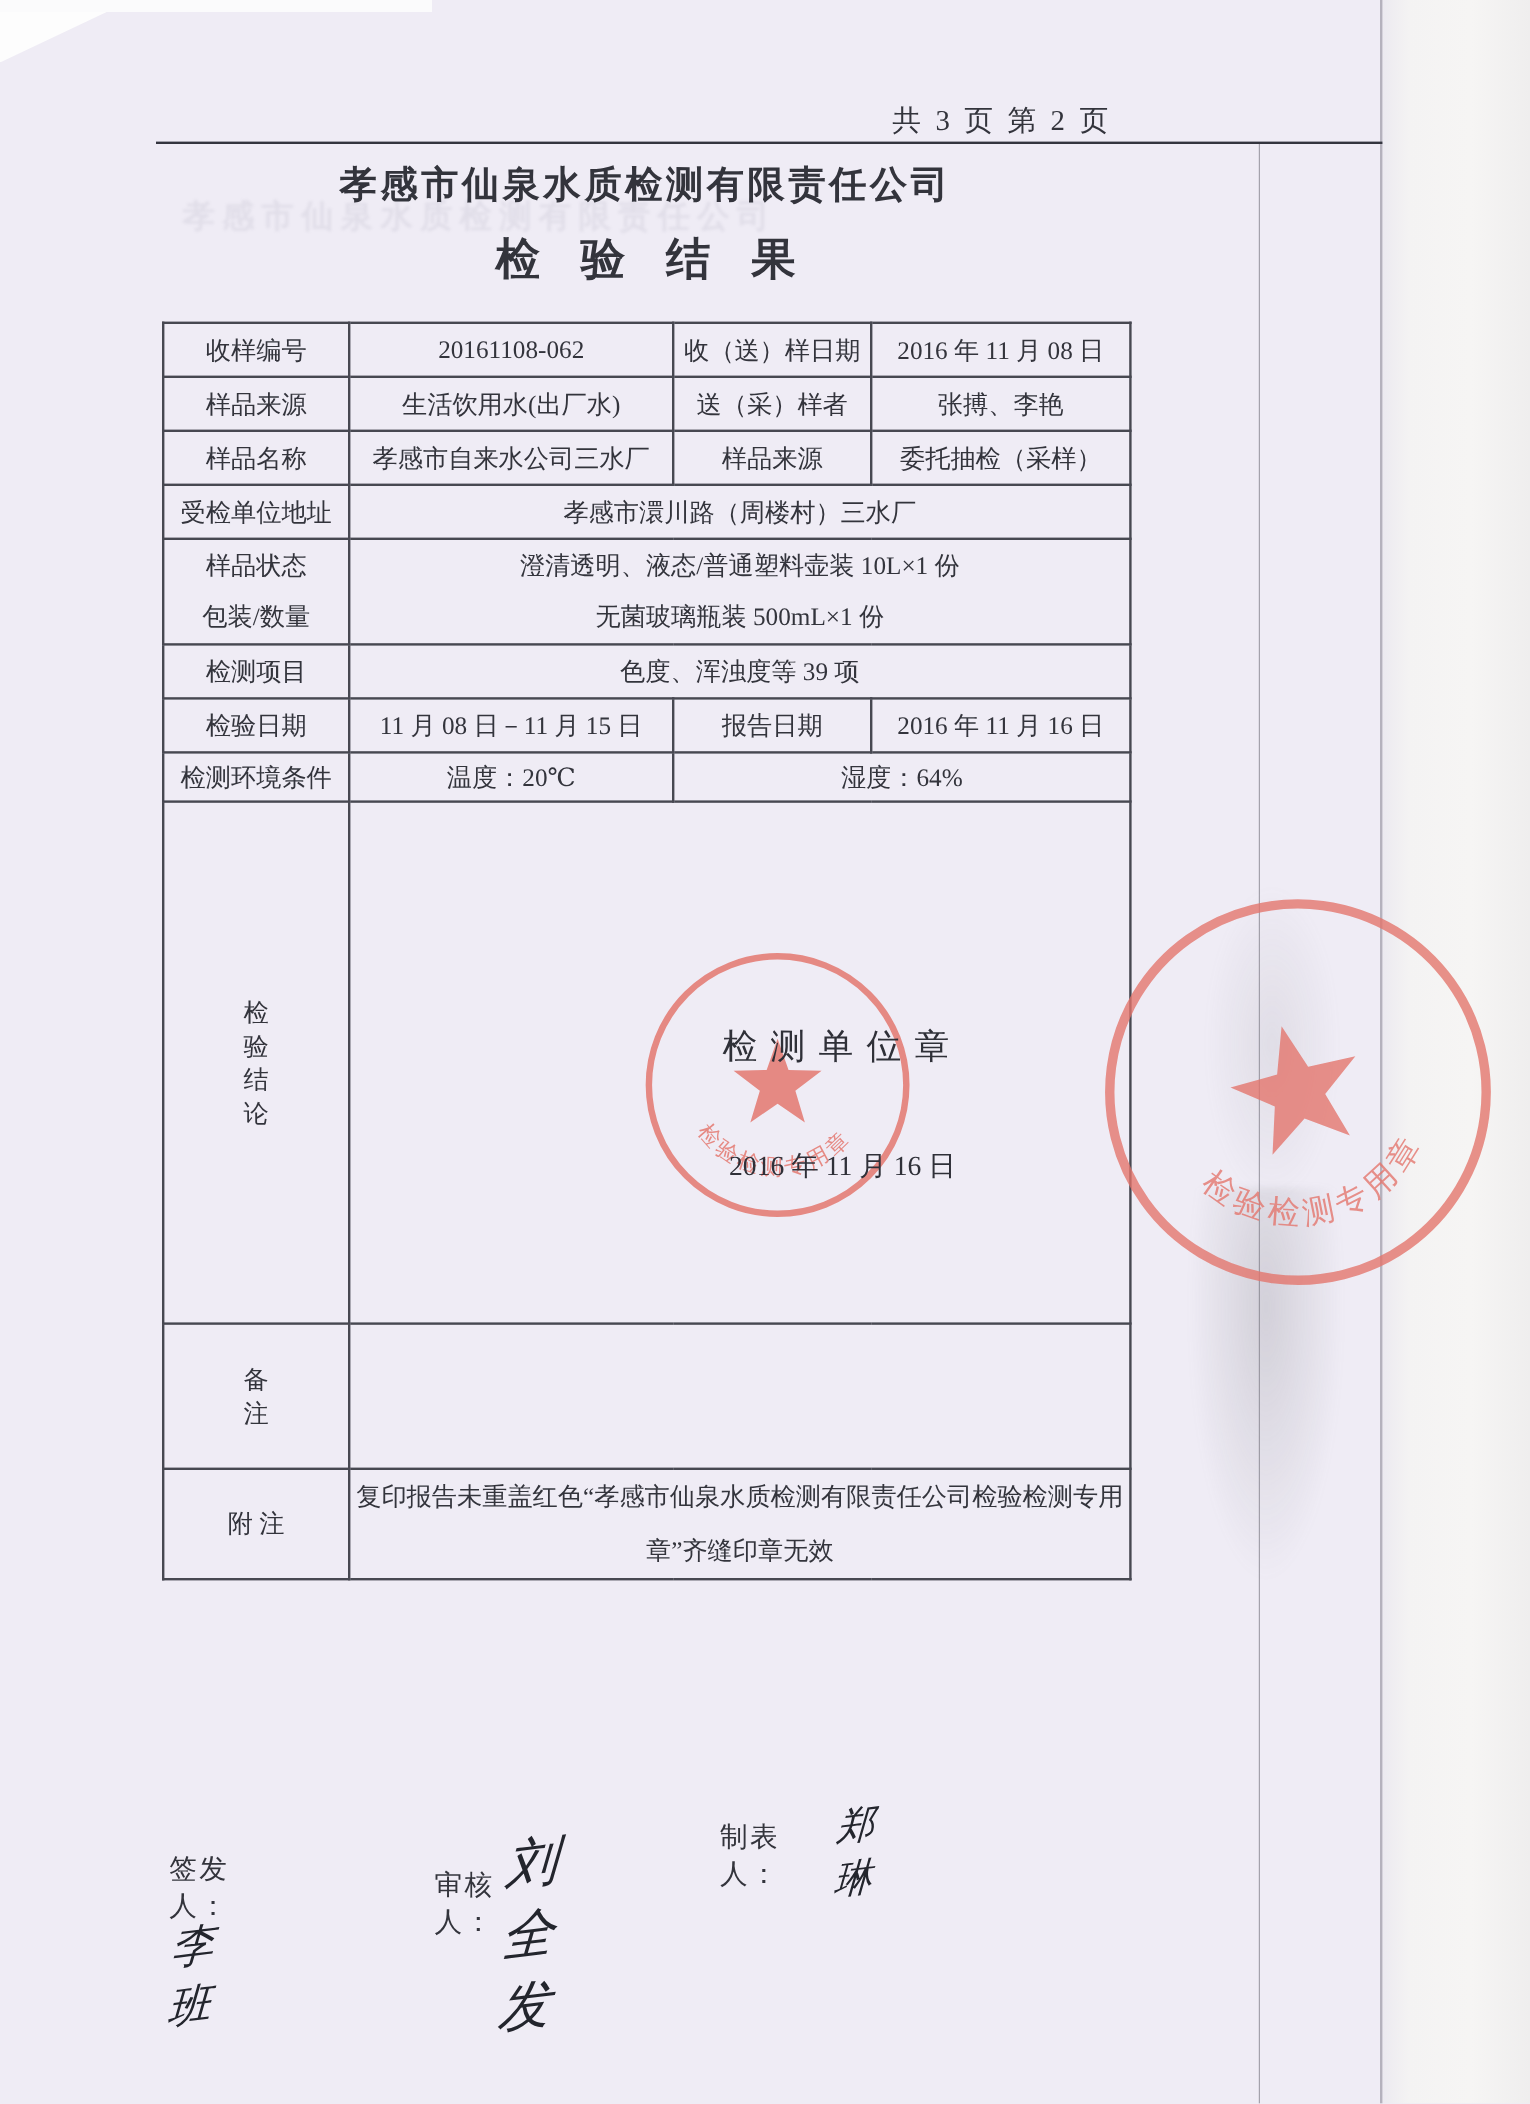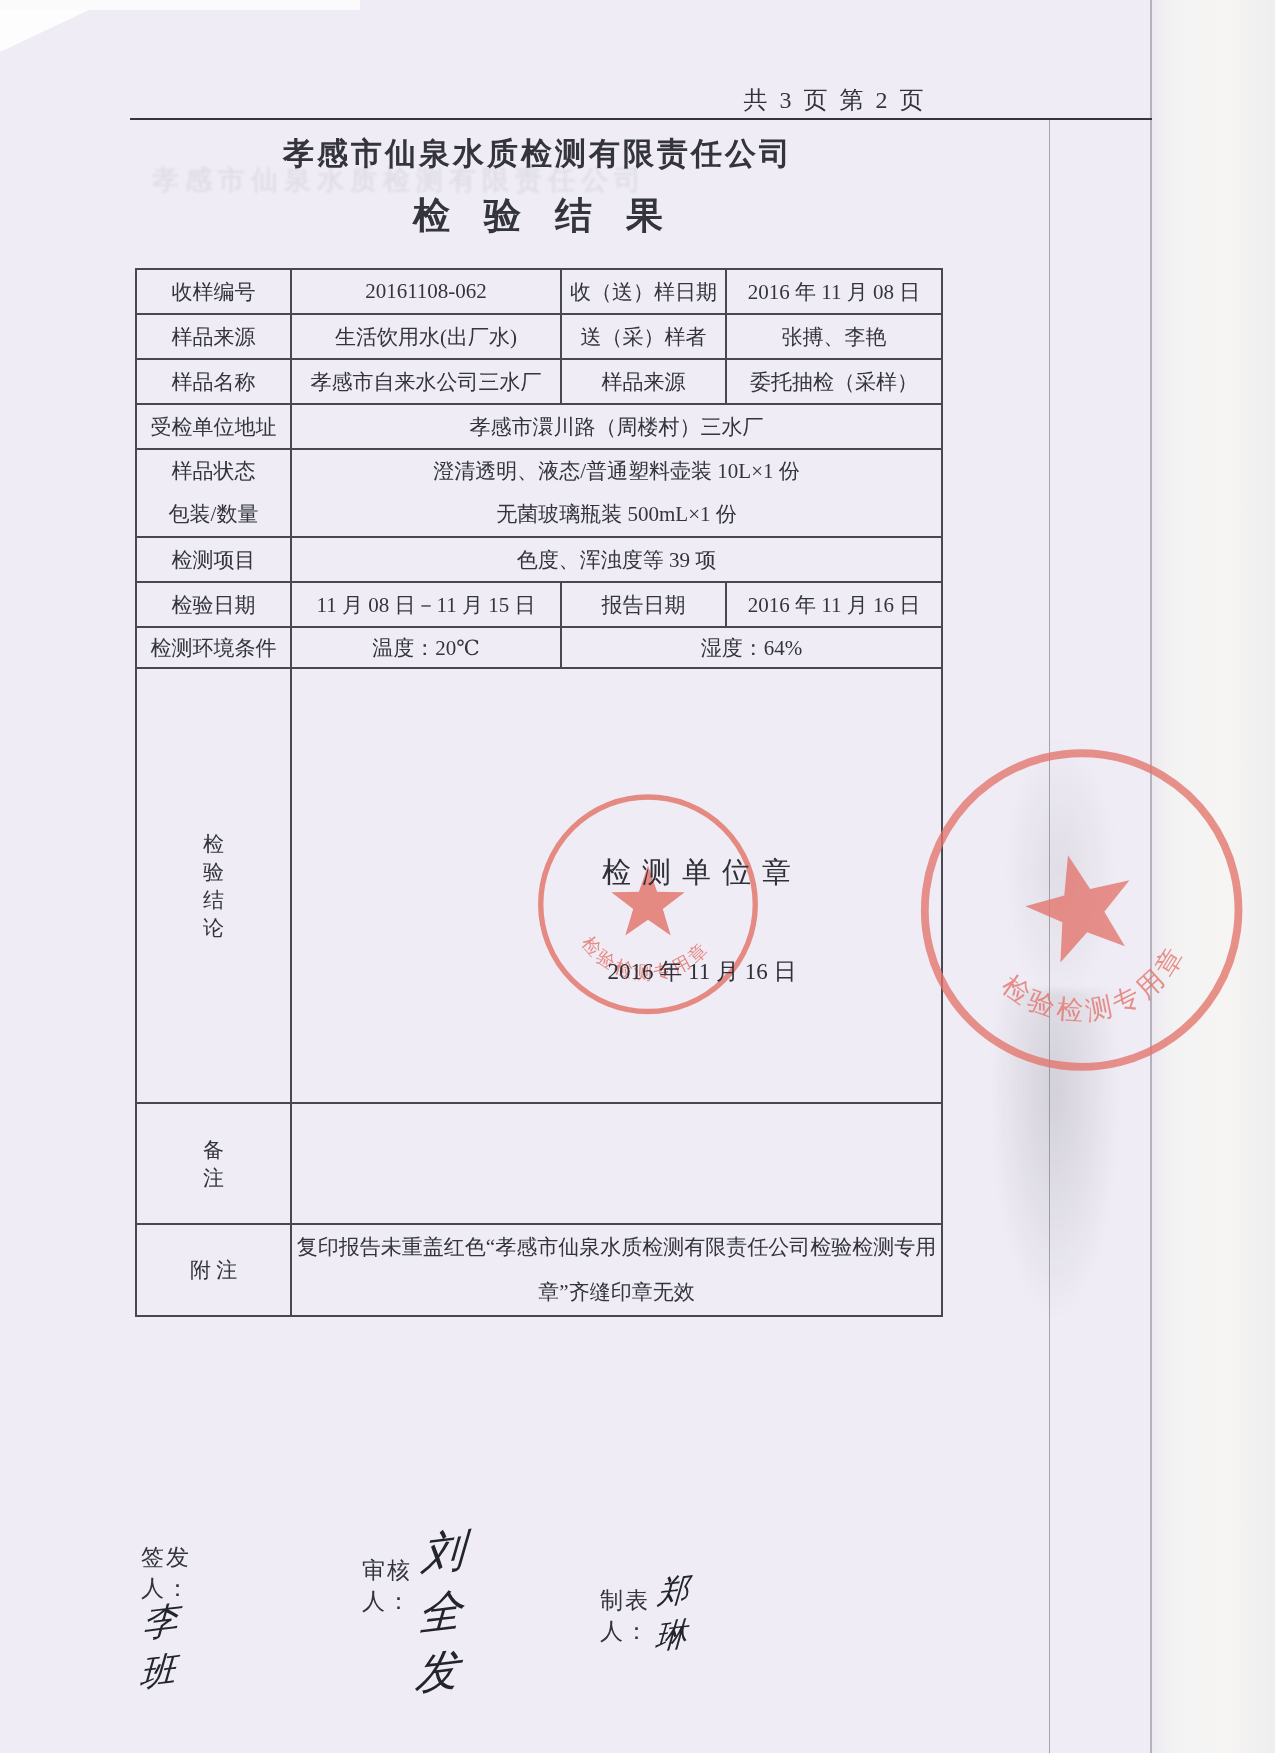--- a/index.html
+++ b/index.html
@@ -63,21 +63,21 @@
   
   .sig-row{position:absolute;left:0;top:0;}
   .sig-group{position:absolute;display:flex;align-items:baseline;}
   .sig-label{font-size:23px;letter-spacing:2px;}
   .sig-name{font-size:36px;color:#23252d;margin-left:6px;
     font-family:"DejaVu Sans",sans-serif;font-style:italic;
     display:inline-block;transform:rotate(-7deg) skewX(-10deg);position:relative;top:-6px;}
   .sig-issuer{left:135px;top:1542px;flex-direction:column;}
   .sig-reviewer{left:362px;top:1534px;}
   .sig-reviewer .sig-name{font-size:44px;top:-10px;}
-  .sig-preparer{left:600px;top:1576px;}
+  .sig-preparer{left:600px;top:1506px;gap:40px;}
   .sig-preparer .sig-name{font-size:32px;}
 </style>
 </head>
 <body>
 
 <div class="corner-wedge"></div>
 <div class="top-sliver"></div>
 <div class="right-backing"></div>
 <div class="page-edge-line"></div>
 <div class="crease-line"></div>

